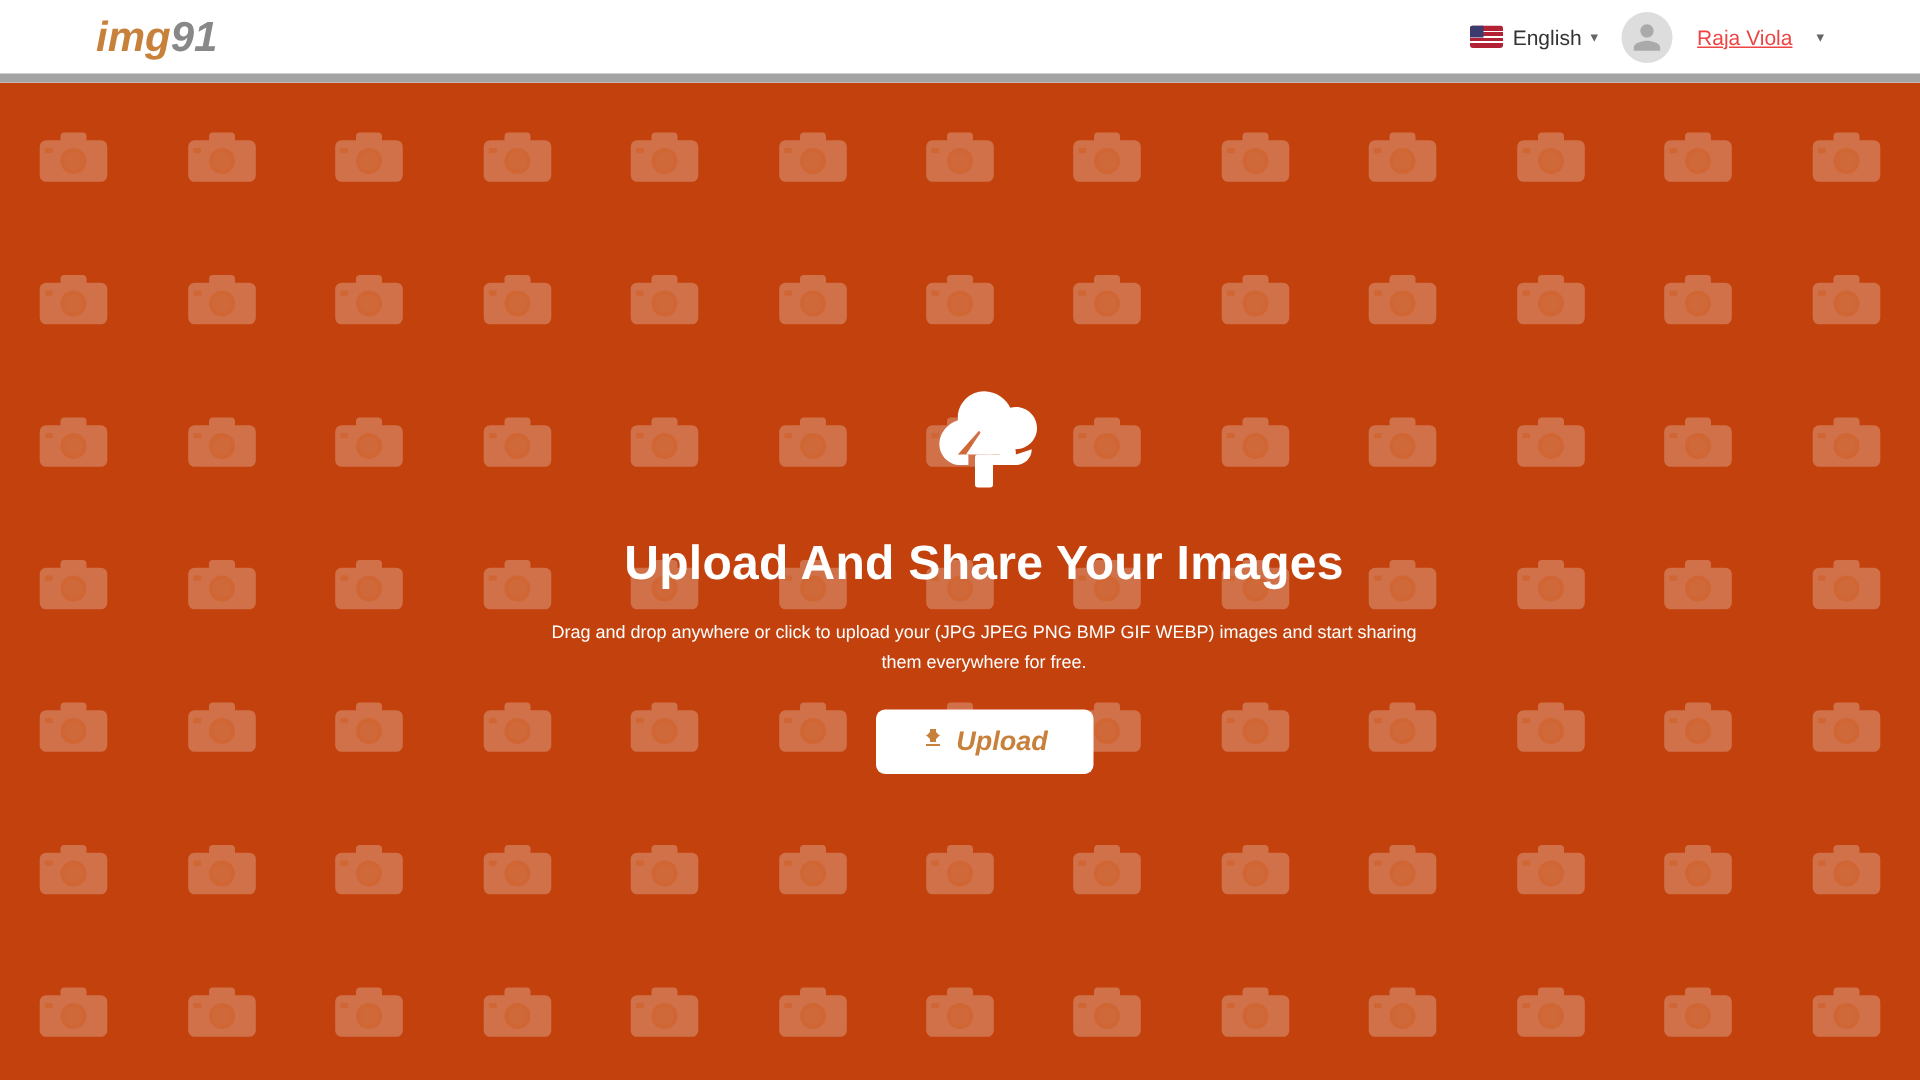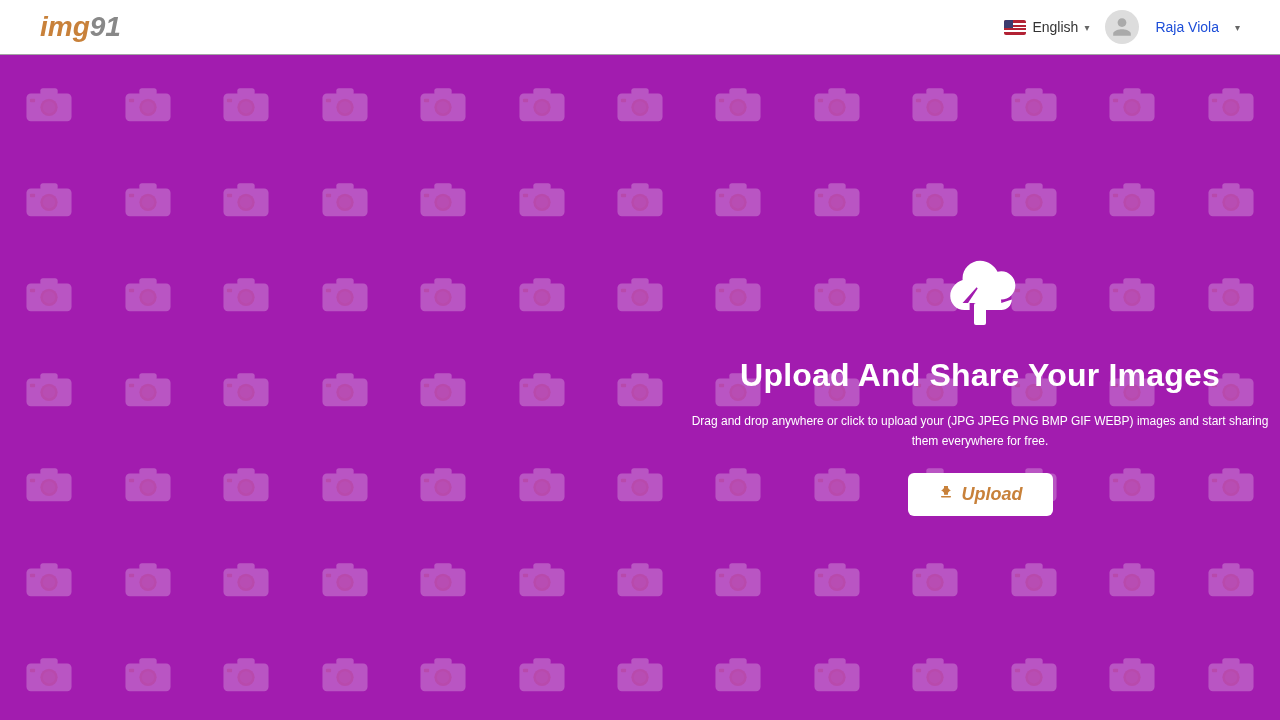--- a/index.html
+++ b/index.html
@@ -3,24 +3,24 @@
   <meta charset="utf-8">
   <style>
     * { margin: 0; padding: 0; box-sizing: border-box; }
     body { font-family: 'Segoe UI', Arial, sans-serif; width: 1280px; height: 720px; overflow: hidden; }
 
     
     .navbar {
       display: flex;
       align-items: center;
       justify-content: space-between;
-      padding: 0 40px;
+      padding: 0 64px;
       height: 55px;
       background: #fff;
-      border-bottom: 1px solid #a3a3a3;
+      border-bottom: 6px solid #a3a3a3;
       position: relative;
       z-index: 10;
     }
     .navbar-logo {
       font-size: 28px;
       font-weight: bold;
       font-style: italic;
       color: #c8813a;
       text-decoration: none;
     }
@@ -90,33 +90,34 @@
       background: #ddd;
       display: flex;
       align-items: center;
       justify-content: center;
       font-size: 16px;
       color: #999;
       overflow: hidden;
     }
     .user-name {
       font-size: 14px;
-      color: #1d4ed8;
+      color: #ef4444;
       font-weight: 500;
+      text-decoration: underline;
     }
 
     
     .hero {
       position: relative;
       width: 1280px;
       height: 665px;
-      background-color: #a21caf;
+      background-color: #c2410c;
       display: flex;
       flex-direction: column;
-      align-items: flex-end;
+      align-items: center;
       justify-content: center;
       overflow: hidden;
       padding-left: 32px;
     }
 
     
     .bg-pattern {
       position: absolute;
       top: 0; left: 0; right: 0; bottom: 0;
       display: grid;

